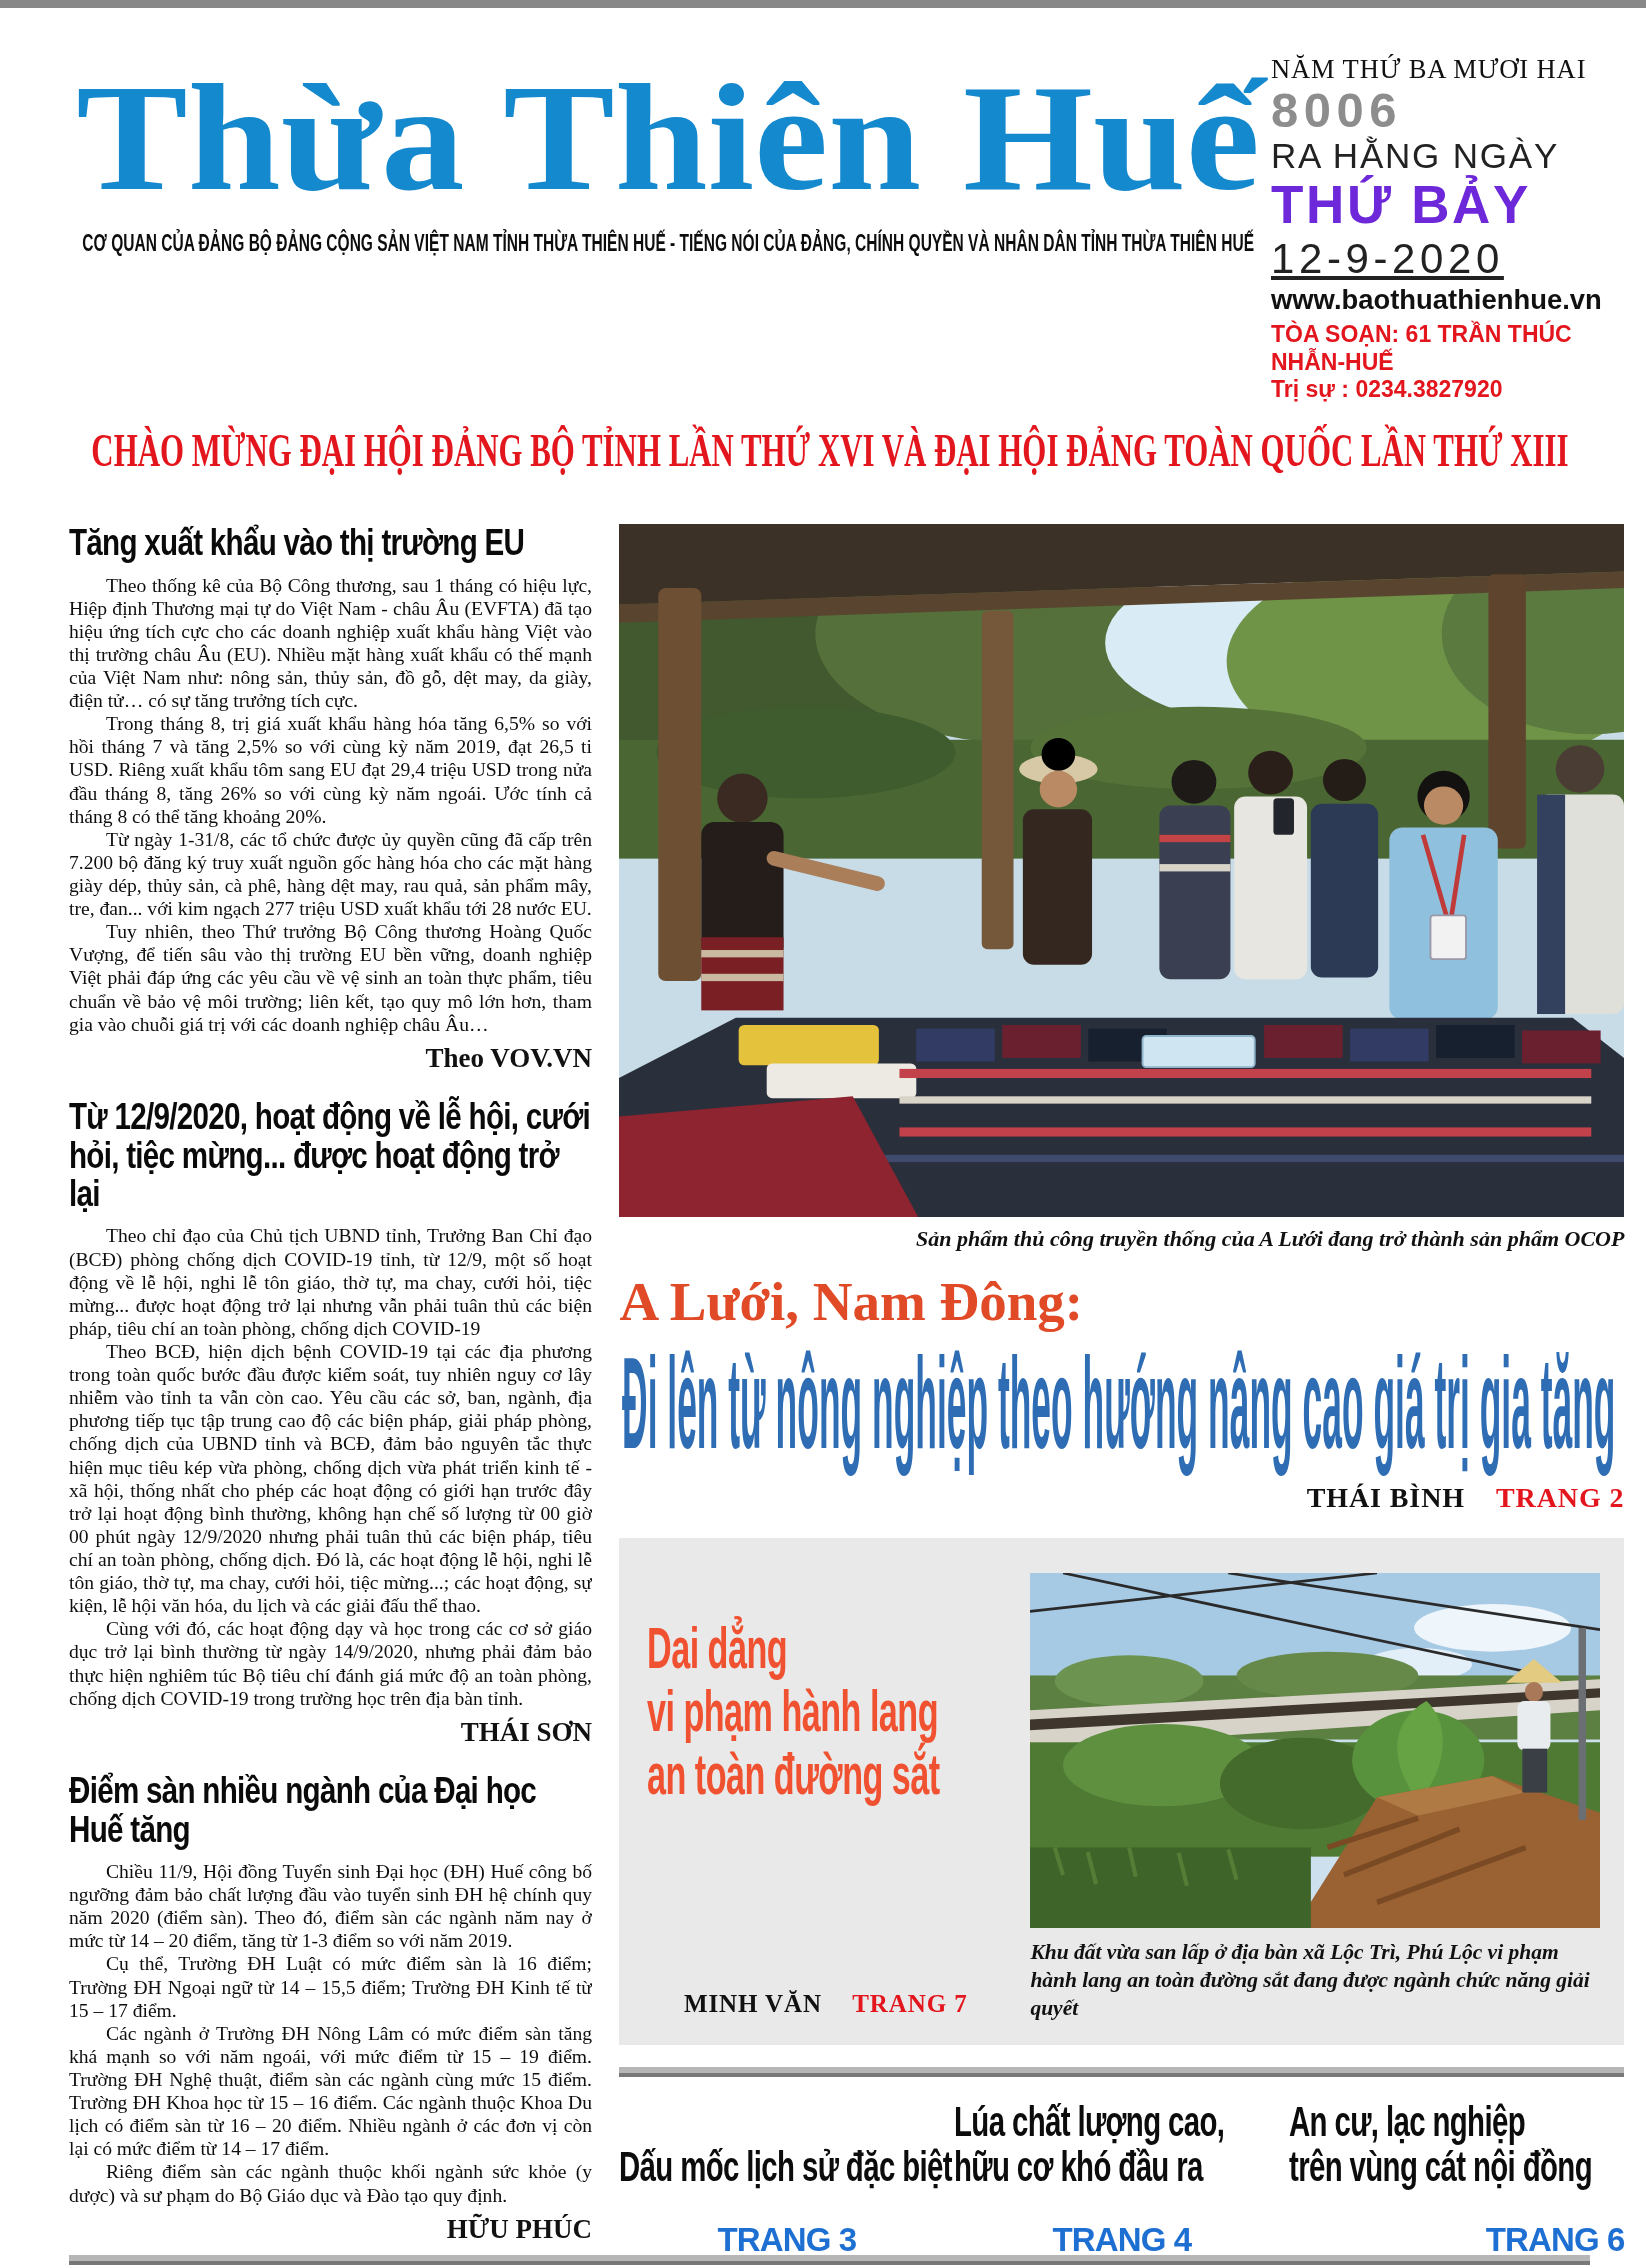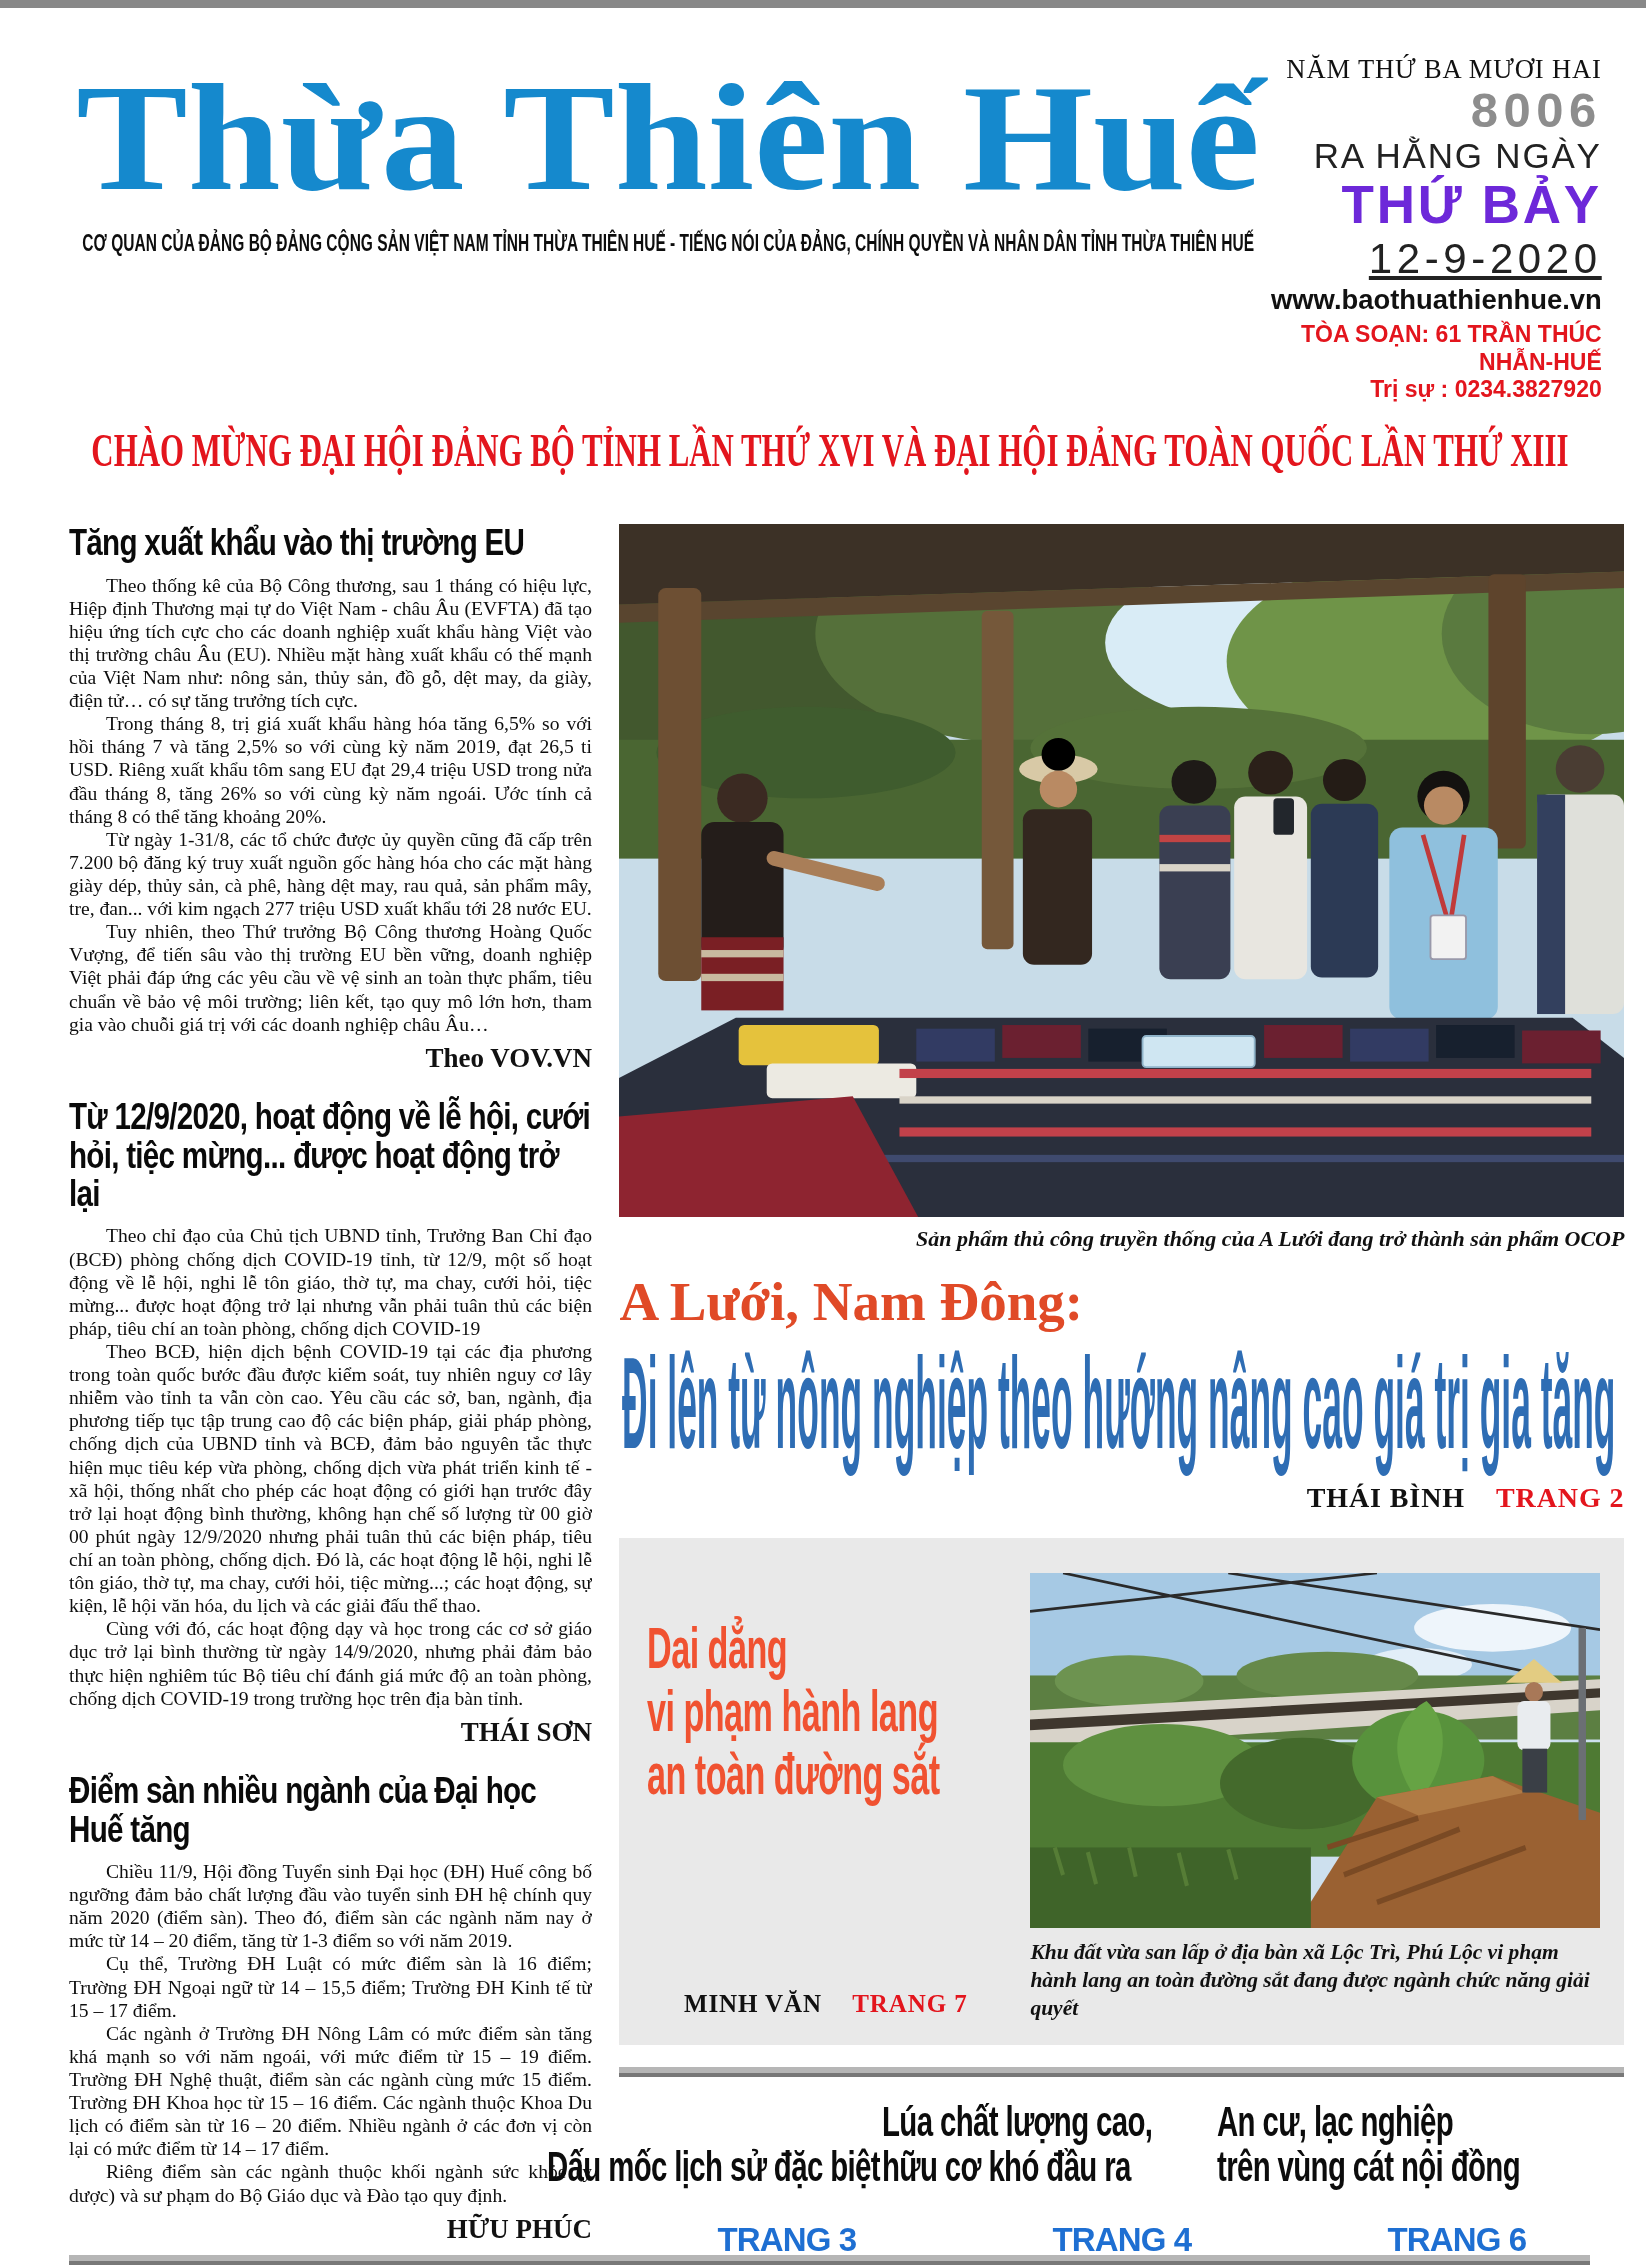--- a/index.html
+++ b/index.html
@@ -6,21 +6,21 @@
   body { background:#888; }
   .page {
     width:1647px; height:2267px; background:#ffffff; margin:8px auto;
     font-family:"Liberation Serif", serif; color:#111;
     padding:33px 57px 0 69px; overflow:hidden; position:relative;
   }
   
   .header { display:flex; }
   .header-left { width:1206px; }
   .masthead-svg, .tagline-svg, .banner-svg, .feature-headline-svg { display:block; }
-  .header-right { flex:1; text-align:right; padding-top:12.8px; font-family:"Liberation Sans", sans-serif; }
+  .header-right { flex:1; text-align:left; padding-top:12.8px; font-family:"Liberation Sans", sans-serif; }
   .hr-year { font-family:"Liberation Serif", serif; font-size:26.5px; letter-spacing:0.9px; color:#111; }
   .hr-issue { color:#8d8d8d; font-size:49px; font-weight:bold; letter-spacing:5.5px; line-height:1.05; }
   .hr-freq { font-size:35px; color:#222; letter-spacing:1.8px; line-height:1.15; }
   .hr-day  { color:#6d28d9; font-size:53px; font-weight:bold; letter-spacing:2.7px; line-height:1.1; }
   .hr-date { font-size:42px; color:#222; letter-spacing:4.6px; line-height:1.15;text-decoration:underline; }
   .hr-web  { font-size:27.4px; font-weight:bold; color:#111; line-height:1.25; }
   .hr-office { color:#e3151d; font-weight:bold; font-size:23px; line-height:1.2; margin-top:3.7px; }
   .hr-phone  { color:#e3151d; font-weight:bold; font-size:23px; line-height:1.2; }
   .banner-wrap { margin-top:18.3px; }
   
@@ -49,21 +49,21 @@
     transform:scaleX(.6); transform-origin:0 0; width:167%;
   }
   .rail-byline { margin-top:auto; text-align:center; font-size:25px; padding-bottom:5.5px; }
   .rail-byline .author { font-weight:bold; letter-spacing:0.9px; }
   .rail-right { flex:1; }
   .photo-rail { width:100%; height:355px; display:block; background:#cde0ee; }
   .caption-rail { font-style:italic; font-weight:bold; font-size:21.5px; line-height:1.3; margin-top:11px; }
   .divider-bar { height:10px; background:#b6b6b6; border-bottom:4.6px solid #787878; }
   .bar-right { margin-top:22px; }
   .teasers { display:flex; margin-top:22px; }
-  .teaser { flex:1; display:flex; flex-direction:column; justify-content:flex-end;align-items:center; }
+  .teaser { flex:1; display:flex; flex-direction:column; justify-content:flex-end; }
   .teaser-title {
     font-family:"Liberation Sans", sans-serif; font-weight:bold; font-size:42px;
     line-height:1.08; white-space:pre-line; color:#0c0c0c; letter-spacing:-0.9px;
     transform:scaleX(.7); transform-origin:0 0; width:143%;
   }
   .teaser-page { color:#1e6fd2; font-family:"Liberation Sans", sans-serif; font-weight:bold; font-size:33px; letter-spacing:-0.9px; margin-top:31px; }
   .tp-center { text-align:center; }
   .tp-right { text-align:right; }
   
   .footer-bar { margin-top:14.6px; height:10px; background:#b6b6b6; border-bottom:4.6px solid #787878; }

